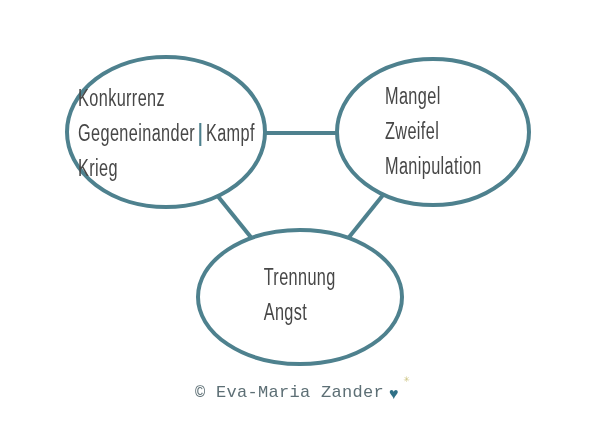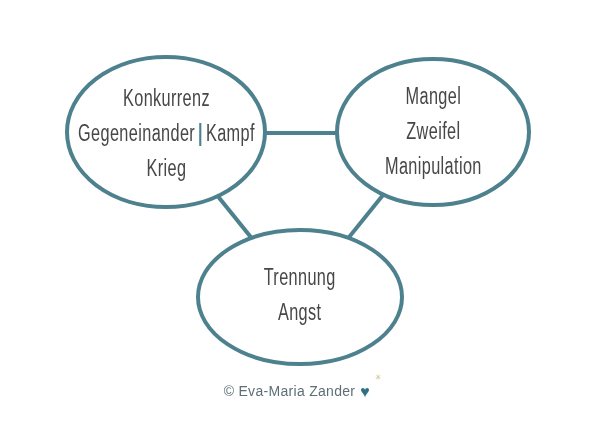--- a/index.html
+++ b/index.html
@@ -36,21 +36,20 @@
   svg .shape{
     stroke:var(--accent);
     stroke-width:4;
     fill:#ffffff;
   }
   .node-text{
     position:absolute;
     display:flex;
     align-items:center;
     justify-content:center;
-    text-align:center;
     pointer-events:none;
   }
   .node-inner{
     transform:scale(0.74,1.06);
     transform-origin:center center;
     color:var(--text);
     font-size:22px;
     line-height:33px;
     white-space:nowrap;
     letter-spacing:0.5px;
@@ -67,22 +66,23 @@
     position:absolute;
     left:0;top:383px;
     width:600px;
     display:flex;
     align-items:center;
     justify-content:center;
     gap:5px;
   }
   .copyright{
     color:var(--copyright);
-    font-size:14px;
+    font-size:17px;
     letter-spacing:0.3px;
+    font-family:Liberation Mono, monospace;
   }
   .heart-wrap{
     position:relative;
     width:16px;height:16px;
   }
   .heart{
     color:var(--heart);
     font-size:16px;
     line-height:16px;
   }

